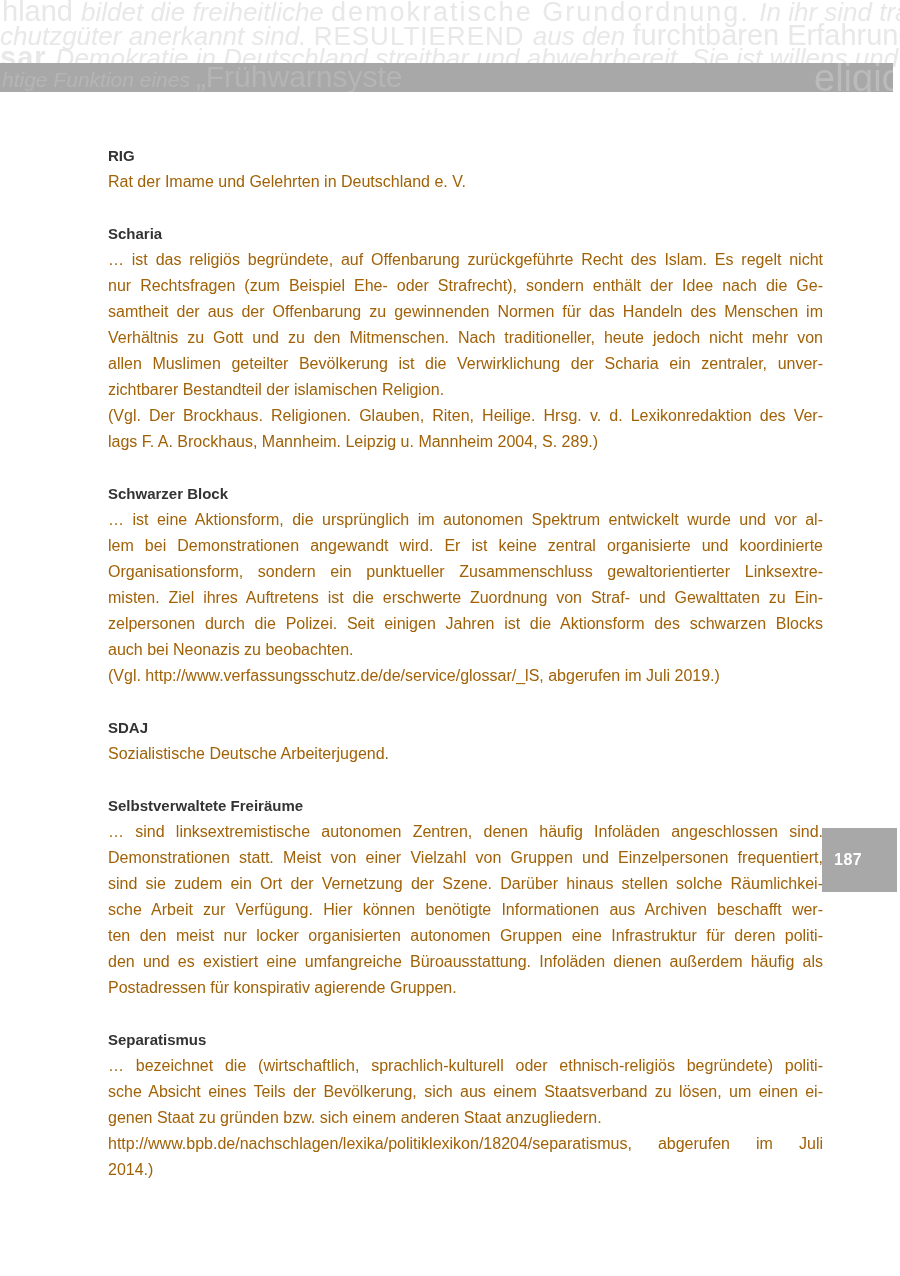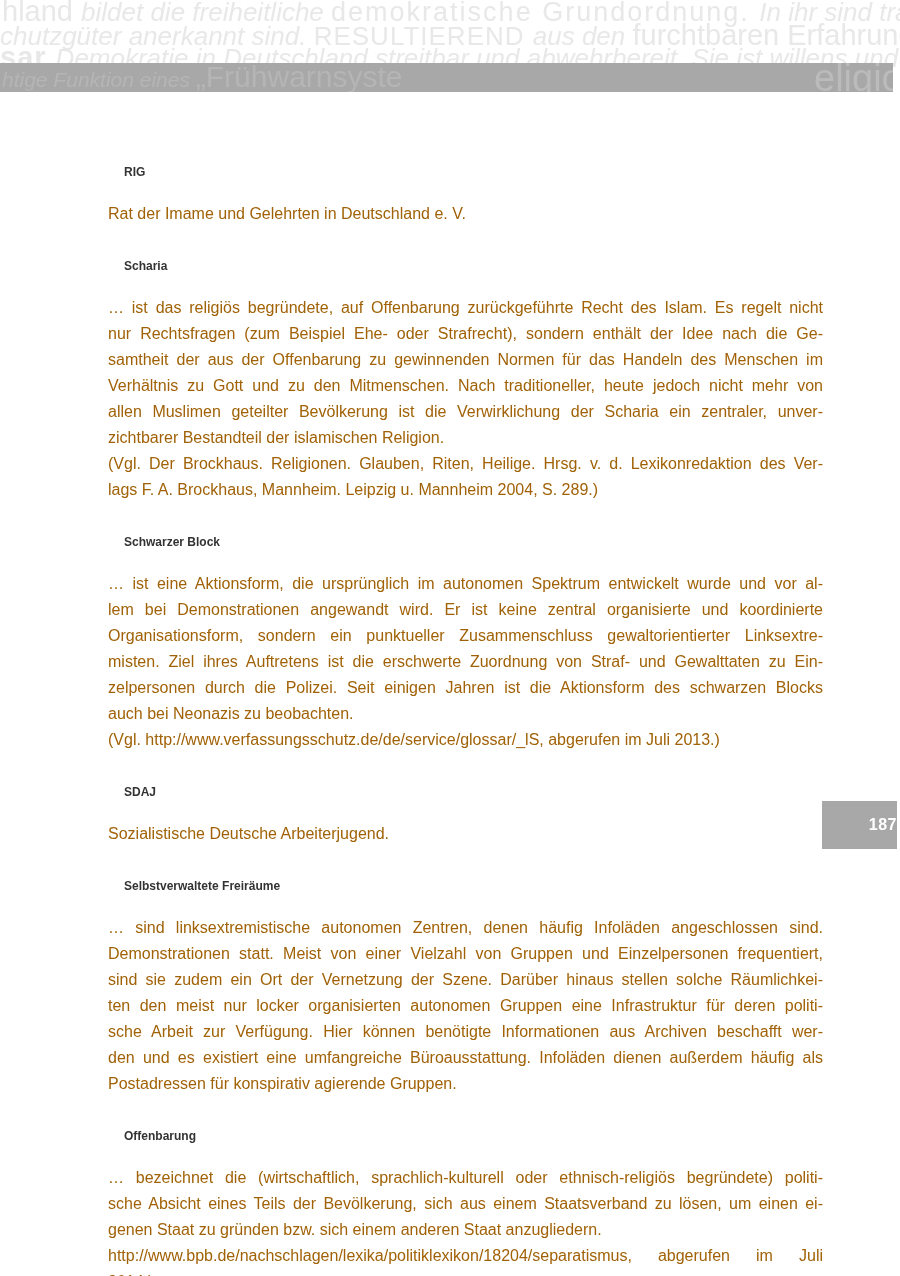--- a/index.html
+++ b/index.html
@@ -32,30 +32,30 @@
     margin-left:8px;
   }
   .band-title{
     position:absolute;right:85px;top:0;height:29px;line-height:29px;
     color:#ffffff;font-weight:bold;font-size:11px;letter-spacing:0.6px;margin-top:32px;
   }
   
   .content{position:absolute;top:143px;left:108px;width:715px;}
   .entry{margin:0 0 26px 0;}
   .term{
-    font-weight:bold;font-size:12px;line-height:26px;color:#333333;margin:16px;
+    font-weight:bold;font-size:15px;line-height:26px;color:#333333;margin:0;
   }
   .line{
     font-size:16px;line-height:26px;color:#a16207;
   }
   .line.full{text-align:justify;text-align-last:justify;}
   
   .page-num{
-    position:absolute;left:822px;top:801px;width:75px;height:48px;
-    background:#a8a8a8;display:flex;align-items:center;justify-content:flex-end;
+    position:absolute;left:822px;top:828px;width:75px;height:64px;
+    background:#a8a8a8;display:flex;align-items:center;
   }
   .page-num span{
     color:#ffffff;font-weight:bold;font-size:16px;padding-left:12px;letter-spacing:0.5px;
   }
 </style>
 </head>
 <body>
 
 <div class="page">
 
@@ -95,46 +95,46 @@
 
     <section class="entry">
       <div class="term">Schwarzer Block</div>
       <div>
           <div class="line full">… ist eine Aktionsform, die ursprünglich im autonomen Spektrum entwickelt wurde und vor al-</div>
           <div class="line full">lem bei Demonstrationen angewandt wird. Er ist keine zentral organisierte und koordinierte</div>
           <div class="line full">Organisationsform, sondern ein punktueller Zusammenschluss gewaltorientierter Linksextre-</div>
           <div class="line full">misten. Ziel ihres Auftretens ist die erschwerte Zuordnung von Straf- und Gewalttaten zu Ein-</div>
           <div class="line full">zelpersonen durch die Polizei. Seit einigen Jahren ist die Aktionsform des schwarzen Blocks</div>
           <div class="line">auch bei Neonazis zu beobachten.</div>
-          <div class="line">(Vgl. http://www.verfassungsschutz.de/de/service/glossar/_lS, abgerufen im Juli 2013.)</div>
+          <div class="line">(Vgl. http://www.verfassungsschutz.de/de/service/glossar/_lS, abgerufen im Juli 2019.)</div>
         </div>
     </section>
 
     <section class="entry">
       <div class="term">SDAJ</div>
       <div>
           <div class="line">Sozialistische Deutsche Arbeiterjugend.</div>
         </div>
     </section>
 
     <section class="entry">
       <div class="term">Selbstverwaltete Freiräume</div>
       <div>
           <div class="line full">… sind linksextremistische autonomen Zentren, denen häufig Infoläden angeschlossen sind.</div>
           <div class="line full">Demonstrationen statt. Meist von einer Vielzahl von Gruppen und Einzelpersonen frequentiert,</div>
           <div class="line full">sind sie zudem ein Ort der Vernetzung der Szene. Darüber hinaus stellen solche Räumlichkei-</div>
+          <div class="line full">sche Arbeit zur Verfügung. Hier können benötigte Informationen aus Archiven beschafft wer-</div>
           <div class="line full">ten den meist nur locker organisierten autonomen Gruppen eine Infrastruktur für deren politi-</div>
-          <div class="line full">sche Arbeit zur Verfügung. Hier können benötigte Informationen aus Archiven beschafft wer-</div>
           <div class="line full">den und es existiert eine umfangreiche Büroausstattung. Infoläden dienen außerdem häufig als</div>
           <div class="line">Postadressen für konspirativ agierende Gruppen.</div>
         </div>
     </section>
 
     <section class="entry">
-      <div class="term">Offenbarung</div>
+      <div class="term">Separatismus</div>
       <div>
           <div class="line full">… bezeichnet die (wirtschaftlich, sprachlich-kulturell oder ethnisch-religiös begründete) politi-</div>
           <div class="line full">sche Absicht eines Teils der Bevölkerung, sich aus einem Staatsverband zu lösen, um einen ei-</div>
           <div class="line">genen Staat zu gründen bzw. sich einem anderen Staat anzugliedern.</div>
           <div class="line full">http://www.bpb.de/nachschlagen/lexika/politiklexikon/18204/separatismus, abgerufen im Juli</div>
           <div class="line">2014.)</div>
         </div>
     </section>
   </main>
 

